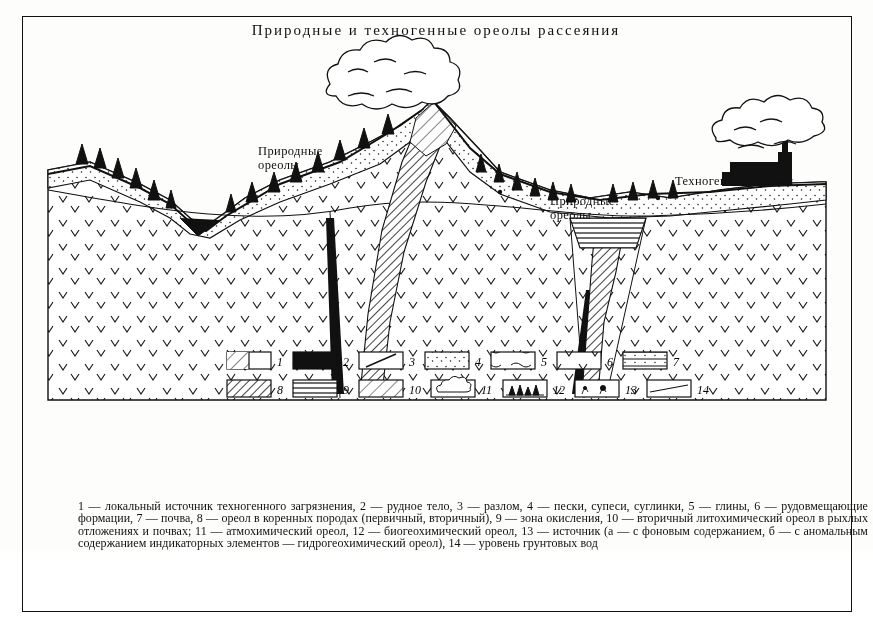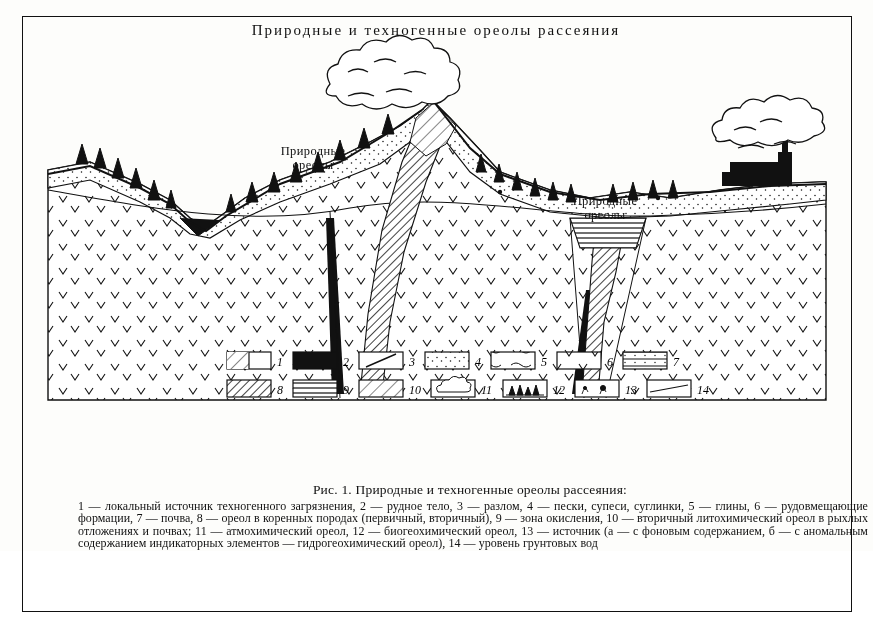--- a/index.html
+++ b/index.html
@@ -67,21 +67,21 @@
     width: 100%;
     text-align: center;
     font-size: 15px;
     letter-spacing: 2.0px;
     font-family: "Liberation Serif", serif;
   }
   .lbl {
     position: absolute;
     font-size: 12.5px;
     font-family: "Liberation Serif", serif;
-    text-align: center;
+    text-align: left;
     line-height: 14px;
     letter-spacing: 0.4px;
   }
   .lbl-prir1 { left: 228px; top: 122px; width: 110px; }
   .lbl-prir2 { left: 520px; top: 172px; width: 110px; }
   .lbl-tehno { left: 645px; top: 152px; width: 160px; }
   .legend-num {
     font-size: 11.5px;
     font-family: "Liberation Serif", serif;
     font-style: italic;
@@ -98,20 +98,21 @@
     <div class="title-main">Природные и техногенные ореолы  рассеяния</div>
 
     <div class="lbl lbl-prir1">
       <span>Природные</span><br>
       <span>ореолы</span>
     </div>
     <div class="lbl lbl-prir2">
       <span>Природные</span><br>
       <span>ореолы</span>
     </div>
+    <div class="lbl lbl-tehno">Техногенные ореолы</div>
 
     <svg class="fig" width="812" height="470" viewBox="0 0 812 470">
       <defs>
         <pattern id="pDots" width="9" height="9" patternUnits="userSpaceOnUse">
           <rect width="9" height="9" fill="#fff"></rect>
           <circle cx="2" cy="2.5" r="0.75" fill="#111"></circle>
           <circle cx="6.5" cy="6" r="0.75" fill="#111"></circle>
         </pattern>
         <pattern id="pV" width="26" height="24" patternUnits="userSpaceOnUse">
           <rect width="26" height="24" fill="#fff"></rect>
@@ -354,17 +355,16 @@
           <circle cx="573" cy="366" r="2.6"></circle>
         </g>
         <text x="595" y="372" font-size="12" font-style="italic" font-family="Liberation Serif, serif">13</text>
 
         <rect x="617" y="358" width="44" height="17" fill="#fff" stroke="#111" stroke-width="1.2"></rect>
         <line x1="620" y1="370" x2="658" y2="363" stroke="#111" stroke-width="1.2"></line>
         <text x="667" y="372" font-size="12" font-style="italic" font-family="Liberation Serif, serif">14</text>
       </g>
     </svg>
 
-    <div class="caption">Рис. 1. Природные и техногенные ореолы рассеяния:</div>
 
     <div class="legend-text">1 — локальный источник техногенного загрязнения,  2 — рудное тело, 3 — разлом, 4 — пески, супеси, суглинки, 5 — глины, 6 — рудовмещающие формации, 7 — почва, 8 — ореол в коренных породах (первичный, вторичный), 9 — зона окисления, 10 — вторичный литохимический ореол в рыхлых отложениях и почвах;  11 — атмохимический ореол, 12 — биогеохимический ореол, 13 — источник (а — с фоновым содержанием, б — с аномальным содержанием индикаторных элементов — гидрогеохимический ореол), 14 — уровень грунтовых вод</div>
   </div>
 </div>
 
 </body></html>

